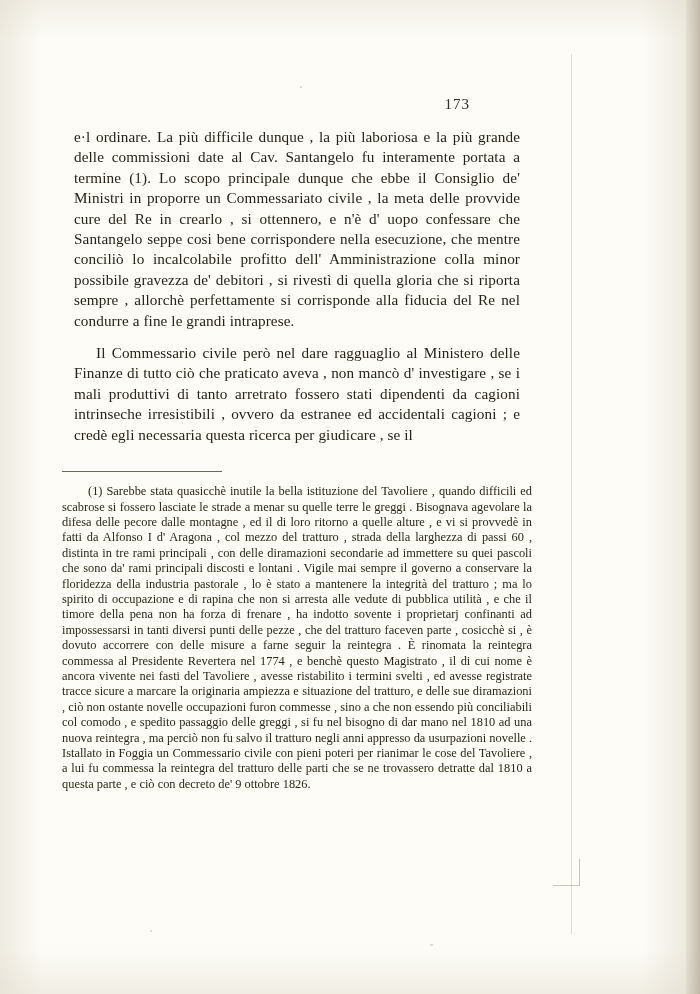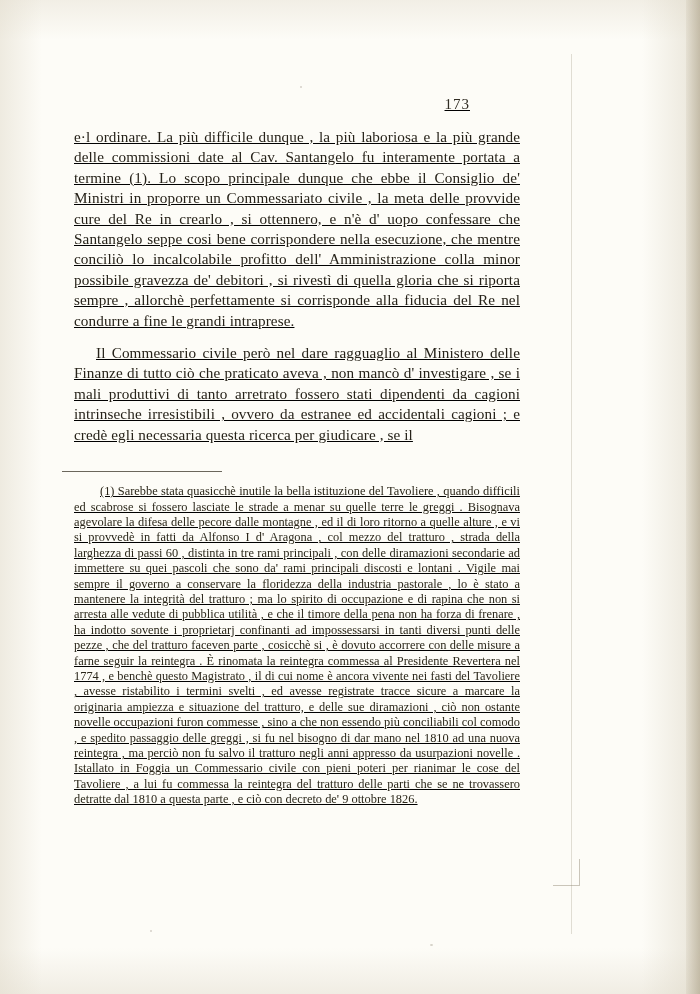--- a/index.html
+++ b/index.html
@@ -45,21 +45,20 @@
     right: 128px;
     width: 1px;
     height: 880px;
     background: rgba(150,140,118,0.28);
   }
   .content {
     position: absolute;
     left: 62px;
     top: 96px;
     width: 556px;
-    text-decoration: underline;
   }
   .folio {
     text-align: right;
     padding-right: 148px;
     font-size: 15px;
     letter-spacing: 1px;
     color: #2f2b22;
     font-family: "Liberation Serif", serif;
   }
   .body-block {
@@ -87,21 +86,21 @@
   }
   .note-block {
     width: 470px;
     color: #2a2619;
     font-size: 12.4px;
     line-height: 15.4px;
     text-align: justify;
     text-align-last: left;
   }
   .note-block p {
-    margin: 12px;
+    margin: 0;
     text-indent: 26px;
   }
   .corner-mark {
     position: absolute;
     right: 120px;
     bottom: 108px;
     width: 26px;
     height: 26px;
     border-right: 1px solid rgba(140,130,108,0.45);
     border-bottom: 1px solid rgba(140,130,108,0.45);

